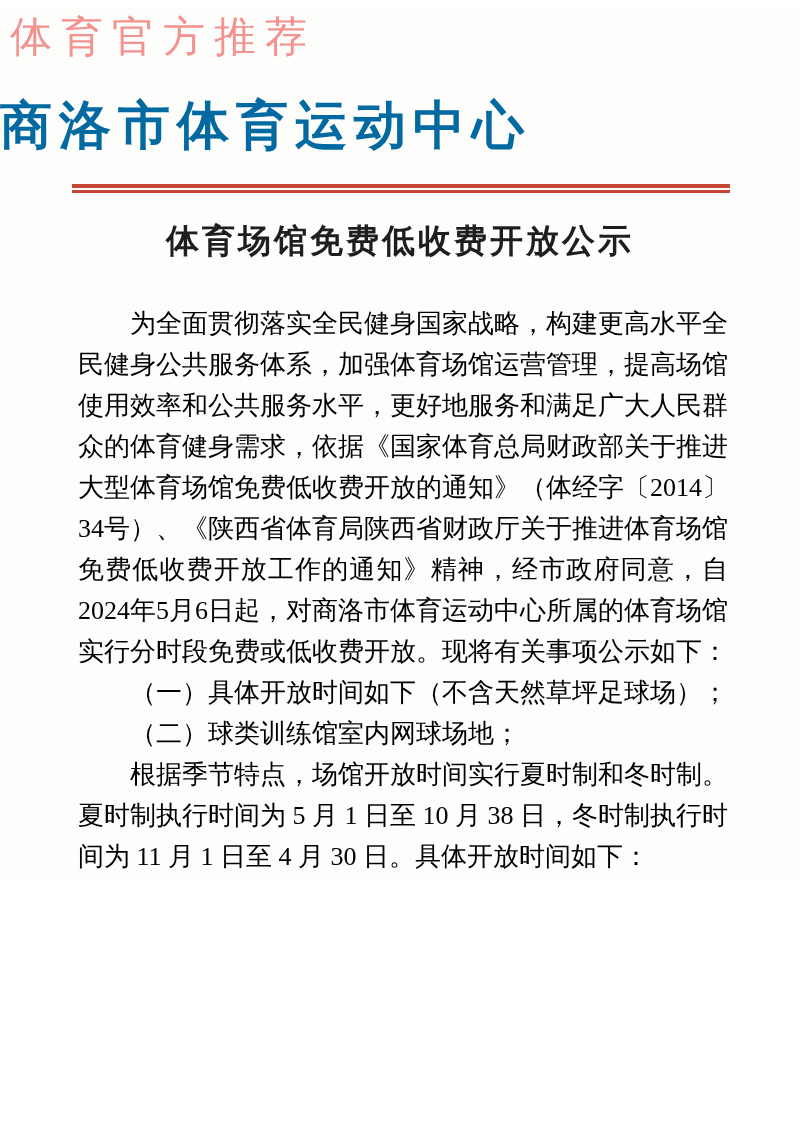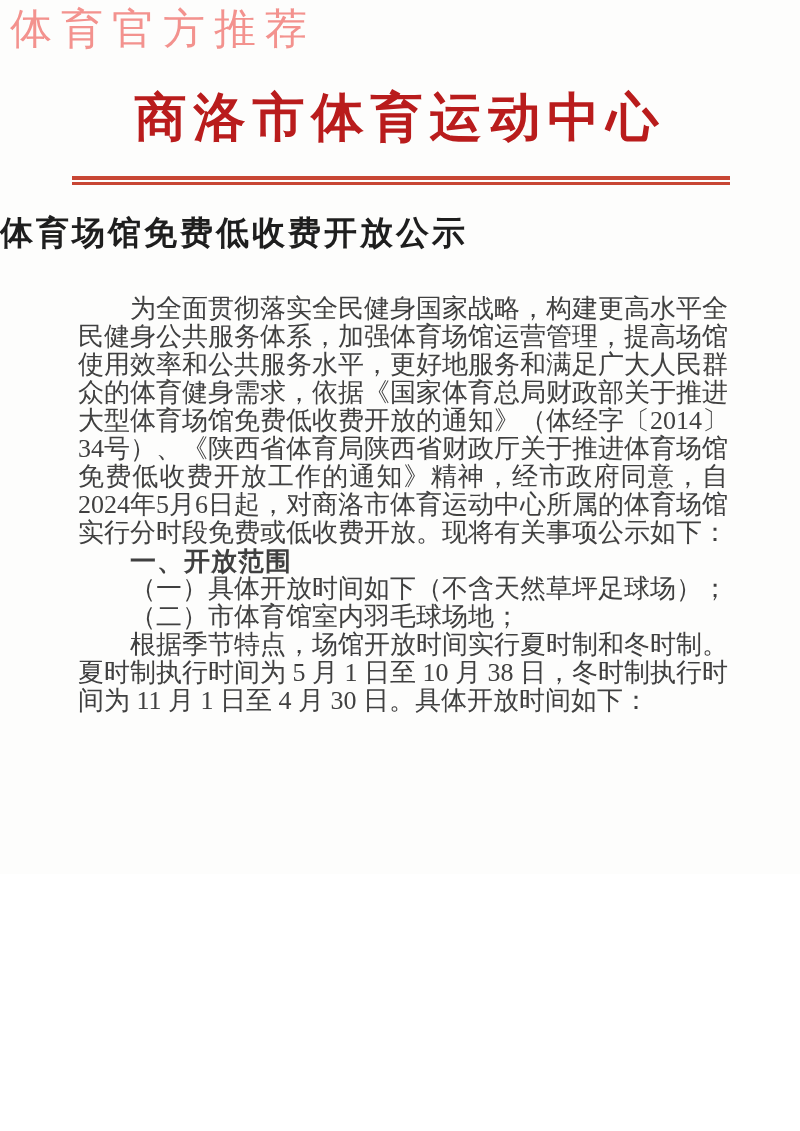--- a/index.html
+++ b/index.html
@@ -4,68 +4,68 @@
 <style>
   html, body { margin: 0; padding: 0; }
   body {
     background: #ffffff;
     font-family: "Liberation Serif", serif;
   }
   .page {
     position: relative;
     width: 800px;
     height: 874px;
-    margin: 0 auto;
+    margin: 8px auto;
     background: #fdfdfc;
     overflow: hidden;
     color: #2b2b2b;
   }
   .watermark {
     position: absolute;
     top: 4px;
     left: 10px;
     font-size: 42px;
     line-height: 50px;
     letter-spacing: 9px;
     color: #f3928e;
     font-family: "Liberation Serif", serif;
     white-space: nowrap;
   }
   .letterhead {
     margin-top: 86px;
-    text-align: center;
+    text-align: left;
     font-size: 52px;
     line-height: 64px;
     font-weight: bold;
     letter-spacing: 7px;
-    color: #b91c1c;
+    color: #0369a1;
     font-family: "Liberation Serif", serif;
   }
   .letterhead-rule {
     margin: 26px 70px 0 72px;
     height: 2px;
     border-top: 4px solid #c84634;
     border-bottom: 3px solid #c84634;
   }
   .doc-title {
     margin-top: 26px;
-    text-align: left;
+    text-align: center;
     font-size: 33px;
     line-height: 44px;
     font-weight: bold;
     letter-spacing: 3px;
     color: #1e1e1e;
     font-family: "Liberation Serif", serif;
   }
   .doc-body {
     margin: 40px 72px 0 78px;
     font-size: 26px;
-    line-height: 28px;
+    line-height: 41px;
     text-align: justify;
-    color: #404040;
+    color: #000000;
   }
   .doc-body p {
     margin: 0;
     text-indent: 2em;
   }
   .section-heading {
     font-weight: bold;
     font-family: "Liberation Sans", sans-serif;
     letter-spacing: 1px;
   }
@@ -98,25 +98,24 @@
 
   <div class="letterhead">商洛市体育运动中心</div>
 
   <div class="letterhead-rule"></div>
 
   <div class="doc-title">体育场馆免费低收费开放公示</div>
 
   <div class="doc-body">
     <p>为全面贯彻落实全民健身国家战略，构建更高水平全民健身公共服务体系，加强体育场馆运营管理，提高场馆使用效率和公共服务水平，更好地服务和满足广大人民群众的体育健身需求，依据《国家体育总局财政部关于推进大型体育场馆免费低收费开放的通知》（体经字〔2014〕34号）、《陕西省体育局陕西省财政厅关于推进体育场馆免费低收费开放工作的通知》精神，经市政府同意，自2024年5月6日起，对商洛市体育运动中心所属的体育场馆实行分时段免费或低收费开放。现将有关事项公示如下：</p>
 
-    <p class="section-heading">一、开放范围</p>
 
     <p>（一）具体开放时间如下（不含天然草坪足球场）；</p>
 
-    <p>（二）市体育馆室内羽毛球场地；</p>
+    <p>（二）球类训练馆室内网球场地；</p>
 
 
 
     <p>根据季节特点，场馆开放时间实行夏时制和冬时制。夏时制执行时间为 5 月 1 日至 10 月 38 日，冬时制执行时间为 11 月 1 日至 4 月 30 日。具体开放时间如下：</p>
   </div>
 
   <div class="page-number">- 1 -</div>
 
   <div class="footer-rule"></div>
 

